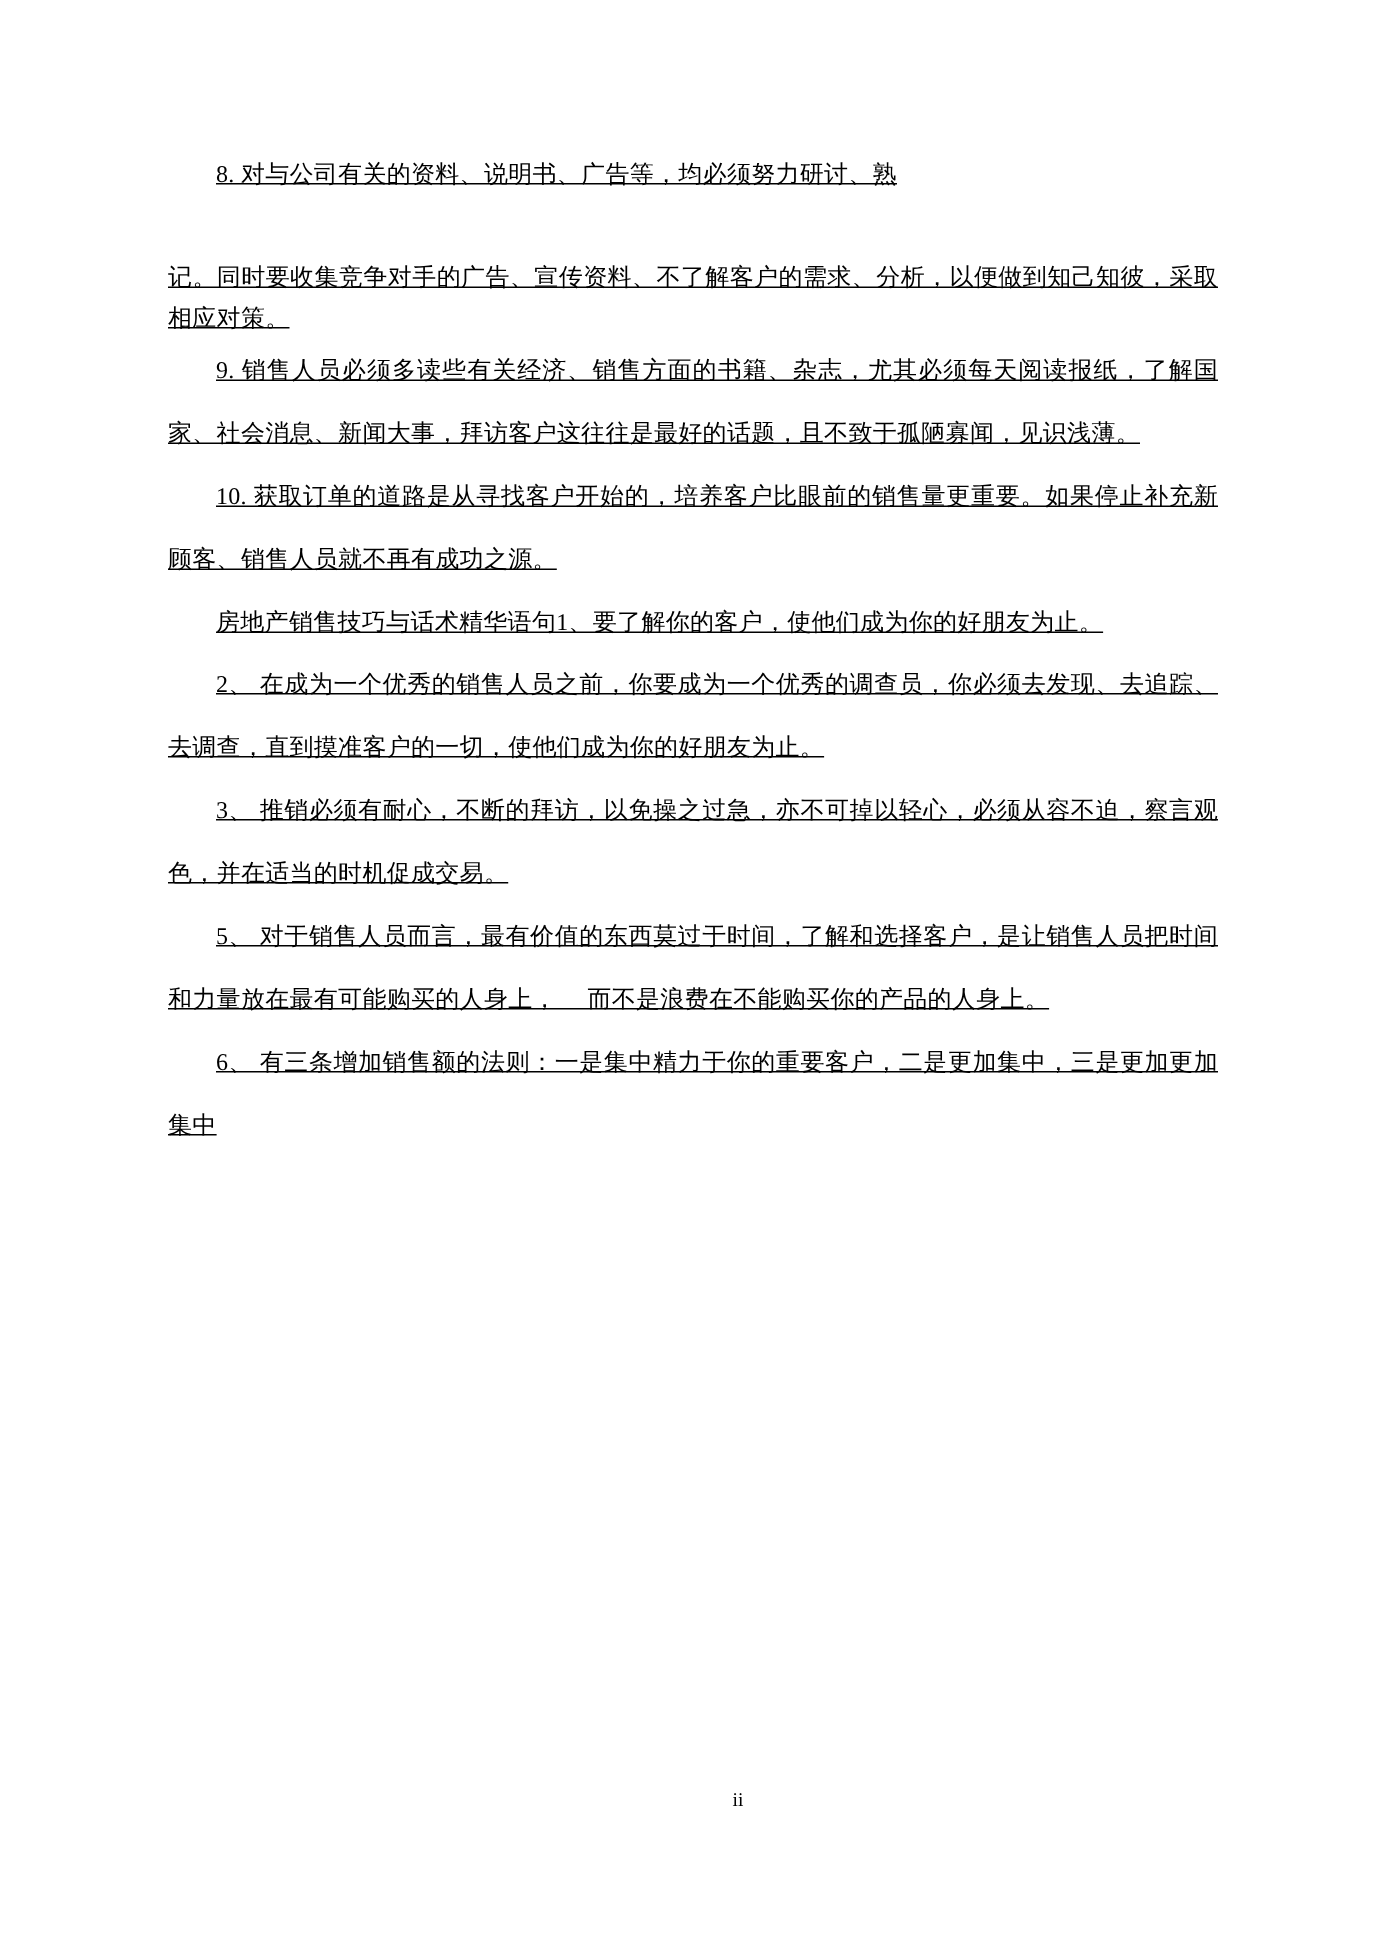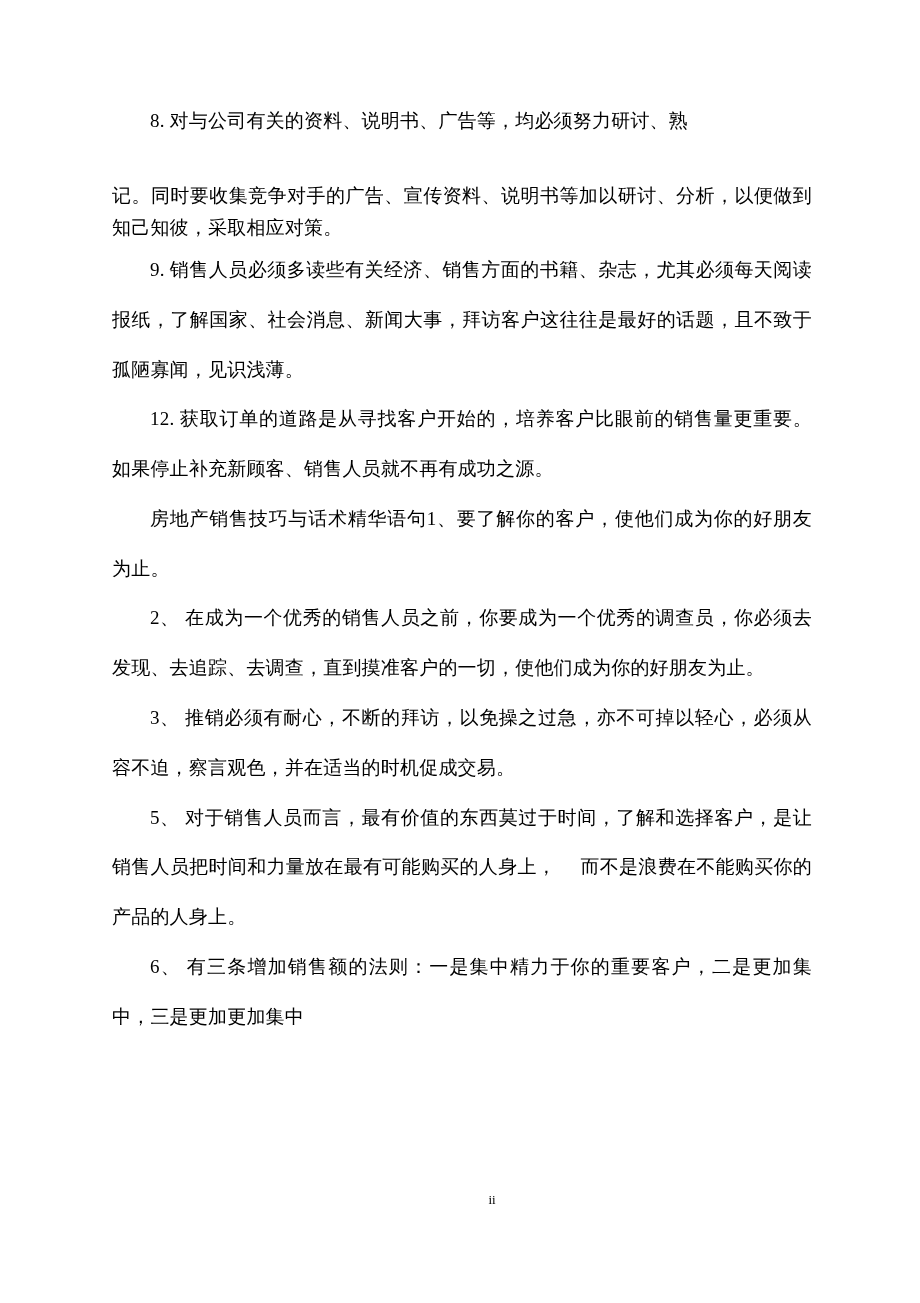--- a/index.html
+++ b/index.html
@@ -24,25 +24,26 @@
     background: #ffffff;
   }
   .content {
     position: absolute;
     left: 112px;
     top: 96px;
     width: 700px;
   }
   p.para {
     margin: 0 0 0 0;
-    font-size: 19px;
+    font-size: 16px;
     line-height: 2.62;
     text-align: justify;
     text-justify: inter-ideograph;
     letter-spacing: 0.2px;
+    text-decoration: underline;
   }
   p.indent {
     text-indent: 2em;
   }
   p.tight {
     line-height: 1.72;
   }
   p.loose {
     line-height: 2.62;
   }
@@ -62,25 +63,25 @@
 </head>
 <body>
 
 <div class="page">
   <div class="content">
 
     <p class="para indent loose">8. 对与公司有关的资料、说明书、广告等，均必须努力研讨、熟</p>
 
     <div class="spacer-lg"></div>
 
-    <p class="para tight">记。同时要收集竞争对手的广告、宣传资料、说明书等加以研讨、分析，以便做到知己知彼，采取相应对策。</p>
+    <p class="para tight">记。同时要收集竞争对手的广告、宣传资料、不了解客户的需求、分析，以便做到知己知彼，采取相应对策。</p>
 
     <p class="para indent loose">9. 销售人员必须多读些有关经济、销售方面的书籍、杂志，尤其必须每天阅读报纸，了解国家、社会消息、新闻大事，拜访客户这往往是最好的话题，且不致于孤陋寡闻，见识浅薄。</p>
 
-    <p class="para indent loose">12. 获取订单的道路是从寻找客户开始的，培养客户比眼前的销售量更重要。如果停止补充新顾客、销售人员就不再有成功之源。</p>
+    <p class="para indent loose">10. 获取订单的道路是从寻找客户开始的，培养客户比眼前的销售量更重要。如果停止补充新顾客、销售人员就不再有成功之源。</p>
 
     <p class="para indent loose">房地产销售技巧与话术精华语句1、要了解你的客户，使他们成为你的好朋友为止。</p>
 
     <p class="para indent loose">2、 在成为一个优秀的销售人员之前，你要成为一个优秀的调查员，你必须去发现、去追踪、去调查，直到摸准客户的一切，使他们成为你的好朋友为止。</p>
 
     <p class="para indent loose">3、 推销必须有耐心，不断的拜访，以免操之过急，亦不可掉以轻心，必须从容不迫，察言观色，并在适当的时机促成交易。</p>
 
 
     <p class="para indent loose">5、 对于销售人员而言，最有价值的东西莫过于时间，了解和选择客户，是让销售人员把时间和力量放在最有可能购买的人身上，　 而不是浪费在不能购买你的产品的人身上。</p>
 

